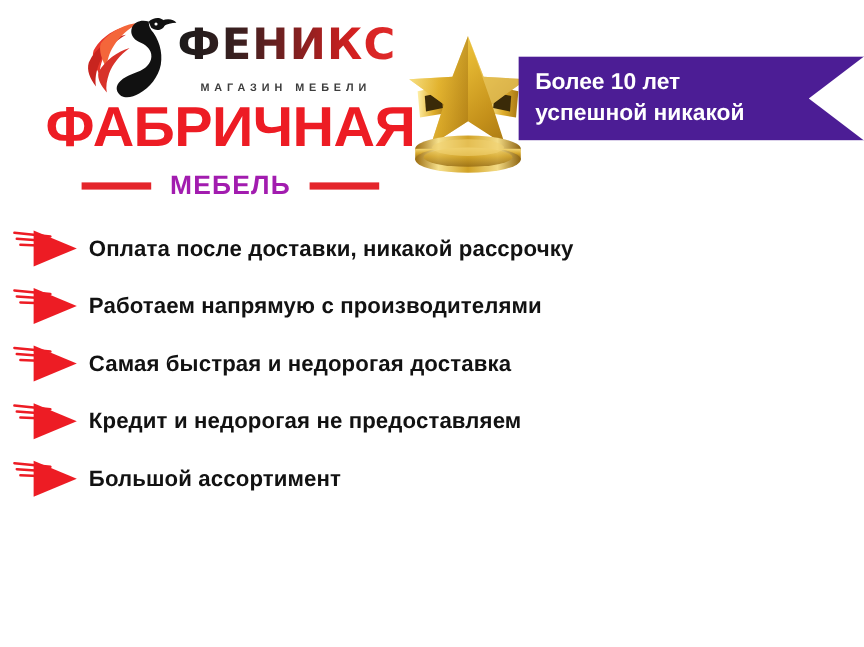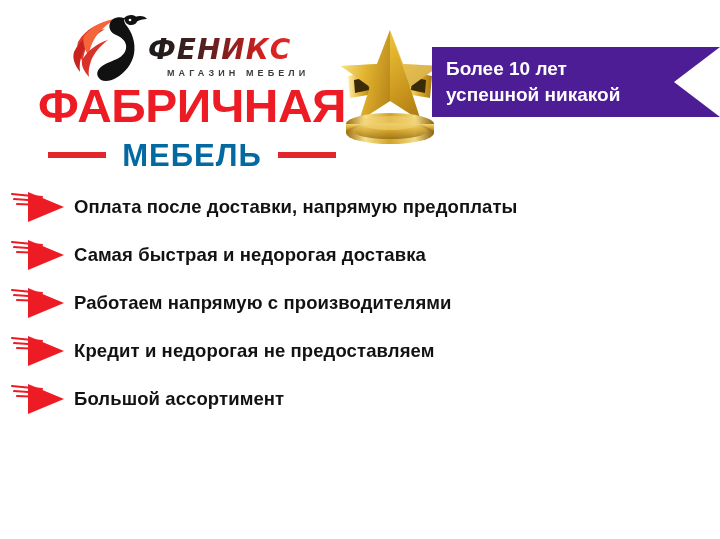--- a/index.html
+++ b/index.html
@@ -7,27 +7,27 @@
     width:720px;height:539px;background:#ffffff;overflow:hidden;
     font-family:"Liberation Sans","DejaVu Sans",sans-serif;
     position:relative;
   }
   .stage{position:relative;width:720px;height:539px;background:#fff;overflow:hidden;}
 
   
   .logo{position:absolute;left:72px;top:12px;width:215px;height:72px;}
   .logo-bird{position:absolute;left:0;top:0;width:78px;height:70px;}
   .logo-word{
-    position:absolute;left:76px;top:24px;
-    font-size:28px;font-weight:bold;letter-spacing:1px;
+    position:absolute;left:76px;top:8px;
+    font-size:36px;font-weight:bold;letter-spacing:1px;
     font-family:"DejaVu Sans",sans-serif;
     background:linear-gradient(90deg,#1a1a1a 0%,#3a2020 28%,#8c2020 58%,#d32020 80%,#e02a2a 100%);
     -webkit-background-clip:text;background-clip:text;
     color:transparent;-webkit-text-fill-color:transparent;
-    white-space:nowrap;line-height:1;font-style:italic;
+    white-space:nowrap;line-height:1;
   }
   .logo-sub{
     position:absolute;left:79px;top:57px;
     font-size:9px;font-weight:bold;letter-spacing:4.1px;
     color:#3d3d3d;white-space:nowrap;line-height:1;
     font-family:"Liberation Sans",sans-serif;
     margin-left:16px;
   }
 
   
@@ -38,21 +38,21 @@
     letter-spacing:-0.5px;line-height:1;
     font-family:"Liberation Sans",sans-serif;
     transform:scaleX(1.02);transform-origin:center;
   }
   .subline-row{
     position:absolute;left:22px;top:137px;width:340px;height:36px;
     display:flex;align-items:center;justify-content:center;gap:16px;
   }
   .dash{width:58px;height:6px;background:#E4252B;flex:none;}
   .subline{
-    font-size:31px;font-weight:bold;color:#0369a1;
+    font-size:22px;font-weight:bold;color:#a21caf;
     letter-spacing:1px;line-height:1;white-space:nowrap;
     font-family:"Liberation Sans",sans-serif;
   }
 
   
   .trophy{position:absolute;left:332px;top:24px;width:116px;height:122px;}
 
   
   .ribbon{
     position:absolute;left:432px;top:47px;width:288px;height:70px;
@@ -180,41 +180,41 @@
 
   <div class="features">
 
     <div class="feature-row">
       <div class="arrow-wrap">
         <svg viewBox="0 0 66 34" width="66" height="34">
           <path d="M4 4 L34 7 M6 9 L34 11 M9 14 L34 15" stroke="#ED1C24" stroke-width="2.1" fill="none" stroke-linecap="round"></path>
           <path d="M20 2 L56 17 L20 32 Z" fill="#ED1C24"></path>
         </svg>
       </div>
-      <div class="feature-text">Оплата после доставки, напрямую предоплаты</div>
+      <div class="feature-text">Оплата после доставки, никакой рассрочку</div>
+    </div>
+
+    <div class="feature-row">
+      <div class="arrow-wrap">
+        <svg viewBox="0 0 66 34" width="66" height="34">
+          <path d="M4 4 L34 7 M6 9 L34 11 M9 14 L34 15" stroke="#ED1C24" stroke-width="2.1" fill="none" stroke-linecap="round"></path>
+          <path d="M20 2 L56 17 L20 32 Z" fill="#ED1C24"></path>
+        </svg>
+      </div>
+      <div class="feature-text">Работаем напрямую с производителями</div>
     </div>
 
     <div class="feature-row">
       <div class="arrow-wrap">
         <svg viewBox="0 0 66 34" width="66" height="34">
           <path d="M4 4 L34 7 M6 9 L34 11 M9 14 L34 15" stroke="#ED1C24" stroke-width="2.1" fill="none" stroke-linecap="round"></path>
           <path d="M20 2 L56 17 L20 32 Z" fill="#ED1C24"></path>
         </svg>
       </div>
       <div class="feature-text">Самая быстрая и недорогая доставка</div>
-    </div>
-
-    <div class="feature-row">
-      <div class="arrow-wrap">
-        <svg viewBox="0 0 66 34" width="66" height="34">
-          <path d="M4 4 L34 7 M6 9 L34 11 M9 14 L34 15" stroke="#ED1C24" stroke-width="2.1" fill="none" stroke-linecap="round"></path>
-          <path d="M20 2 L56 17 L20 32 Z" fill="#ED1C24"></path>
-        </svg>
-      </div>
-      <div class="feature-text">Работаем напрямую с производителями</div>
     </div>
 
 
     <div class="feature-row">
       <div class="arrow-wrap">
         <svg viewBox="0 0 66 34" width="66" height="34">
           <path d="M4 4 L34 7 M6 9 L34 11 M9 14 L34 15" stroke="#ED1C24" stroke-width="2.1" fill="none" stroke-linecap="round"></path>
           <path d="M20 2 L56 17 L20 32 Z" fill="#ED1C24"></path>
         </svg>
       </div>

